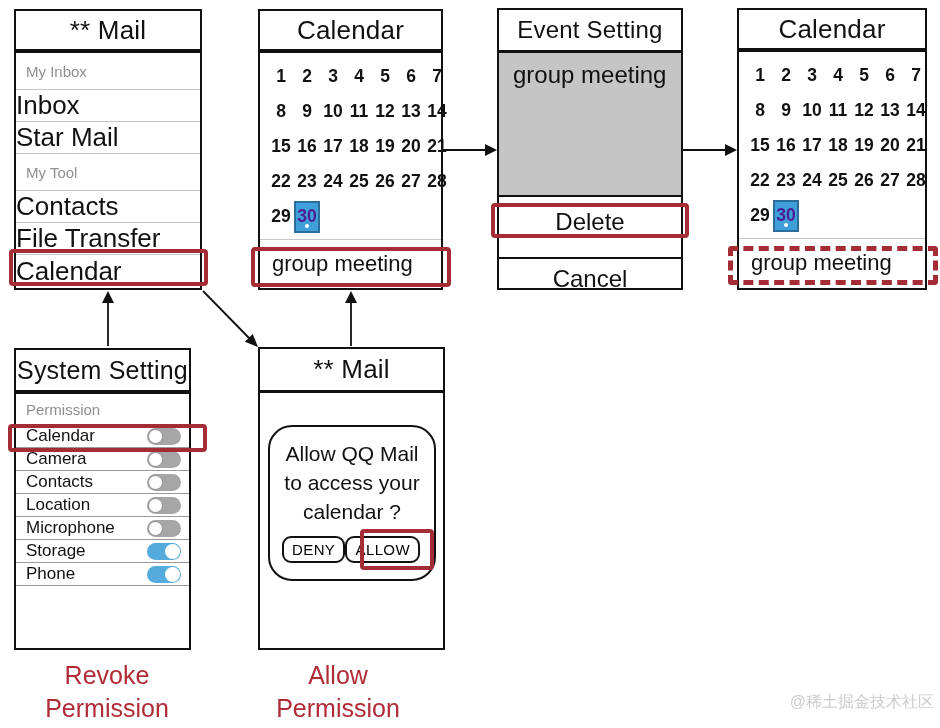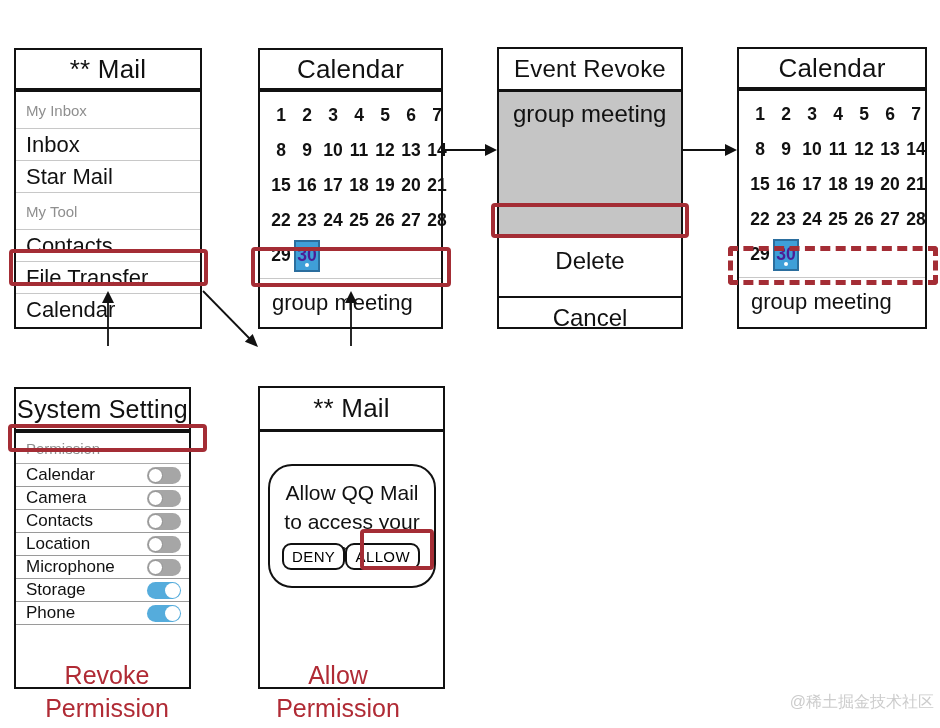--- a/index.html
+++ b/index.html
@@ -13,28 +13,28 @@
     --muted-text:#8F8F8F;
     --divider-gray:#C8C8C8;
     --watermark-gray:#CCCCCC;
     --ink:#111;
   }
   *{margin:0;padding:0;box-sizing:border-box;}
   html,body{background:#fff;}
   body{font-family:"Liberation Sans","DejaVu Sans",sans-serif;color:#111;}
   .canvas{position:relative;width:940px;height:728px;background:#fff;overflow:hidden;}
 
-  .panel{position:absolute;background:#fff;border:2px solid var(--ink);z-index:2;margin-top:39px;}
+  .panel{position:absolute;background:#fff;border:2px solid var(--ink);z-index:2;}
   .panel-title{display:flex;align-items:center;justify-content:center;border-bottom:4px solid var(--ink);font-size:26px;letter-spacing:.2px;}
 
   
   .mlist-section{height:37px;display:flex;align-items:center;padding-left:10px;
     font-size:15px;color:var(--muted-text);border-bottom:1px solid var(--divider-gray);}
-  .mlist-item{height:32px;display:flex;align-items:center;padding-left:10px;
-    font-size:22px;border-bottom:1px solid var(--divider-gray);}
+  .mlist-item{height:32px;display:flex;align-items:center;
+    font-size:26px;border-bottom:1px solid var(--divider-gray);}
   .mlist-item:last-child{border-bottom:none;}
 
   
   .cal-grid{display:grid;grid-template-columns:repeat(7,1fr);grid-auto-rows:35px;
     padding:6px 8px 0 8px;justify-items:center;align-items:center;}
   .day{width:26px;height:32px;display:flex;align-items:center;justify-content:center;
     font-size:17.5px;font-weight:600;}
   .day.selected{background:var(--selected-blue);color:#4c1d95;border:2px solid var(--selected-blue-border);position:relative;}
   .day.selected::after{content:"";position:absolute;bottom:3px;left:50%;transform:translateX(-50%);
     width:4px;height:4px;border-radius:50%;background:#fff;}
@@ -54,21 +54,21 @@
   .perm-row{height:23px;display:flex;align-items:center;justify-content:space-between;
     padding:0 8px 0 10px;font-size:17px;border-bottom:1px solid #9A9A9A;}
   .switch{position:relative;width:34px;height:17px;border-radius:9px;flex:0 0 auto;}
   .switch.off{background:var(--toggle-off-gray);}
   .switch.on{background:var(--toggle-on-blue);}
   .knob{position:absolute;top:1px;width:15px;height:15px;border-radius:50%;background:#fff;}
   .switch.off .knob{left:1px;border:1px solid #8E8E8E;}
   .switch.on .knob{right:1px;}
 
   
-  .dialog-box{position:absolute;left:8px;top:76px;width:168px;height:124px;
+  .dialog-box{position:absolute;left:8px;top:76px;width:168px;height:156px;
     border:2px solid var(--ink);border-radius:24px;background:#fff;}
   .dialog-text{margin-top:12px;text-align:center;font-size:21px;line-height:29px;}
   .dialog-btn{position:absolute;bottom:16px;border:2px solid var(--ink);border-radius:9px;
     background:#fff;font-size:15px;padding:3px 8px;font-family:inherit;letter-spacing:.4px;}
   .btn-deny{left:12px;}
   .btn-allow{right:14px;}
 
   
   .ring{position:absolute;border:4px solid var(--accent-red);border-radius:4px;z-index:6;pointer-events:none;}
   .ring.dashed{border-style:dashed;border-width:5px;}
@@ -151,21 +151,21 @@
         <span class="day"></span>
         <span class="day"></span>
         <span class="day"></span>
         <span class="day"></span>
       </div>
     <div class="cal-divider"></div>
     <div class="event-row">group meeting</div>
   </div>
 
   <div class="panel" style="left:497px;top:8px;width:186px;height:282px">
-    <div class="panel-title" style="height:43px;font-size:24px;border-bottom-width:3px">Event Revoke</div>
+    <div class="panel-title" style="height:43px;font-size:24px;border-bottom-width:3px">Event Setting</div>
     <div class="event-area">group meeting</div>
     <div class="delete-row">Delete</div>
     <div class="ed-gap"></div>
     <div class="cancel-row">Cancel</div>
   </div>
 
   <div class="panel" style="left:737px;top:8px;width:190px;height:282px">
     <div class="panel-title" style="height:42px">Calendar</div>
     <div class="cal-grid" id="cal-grid-after">
         <span class="day">1</span>

